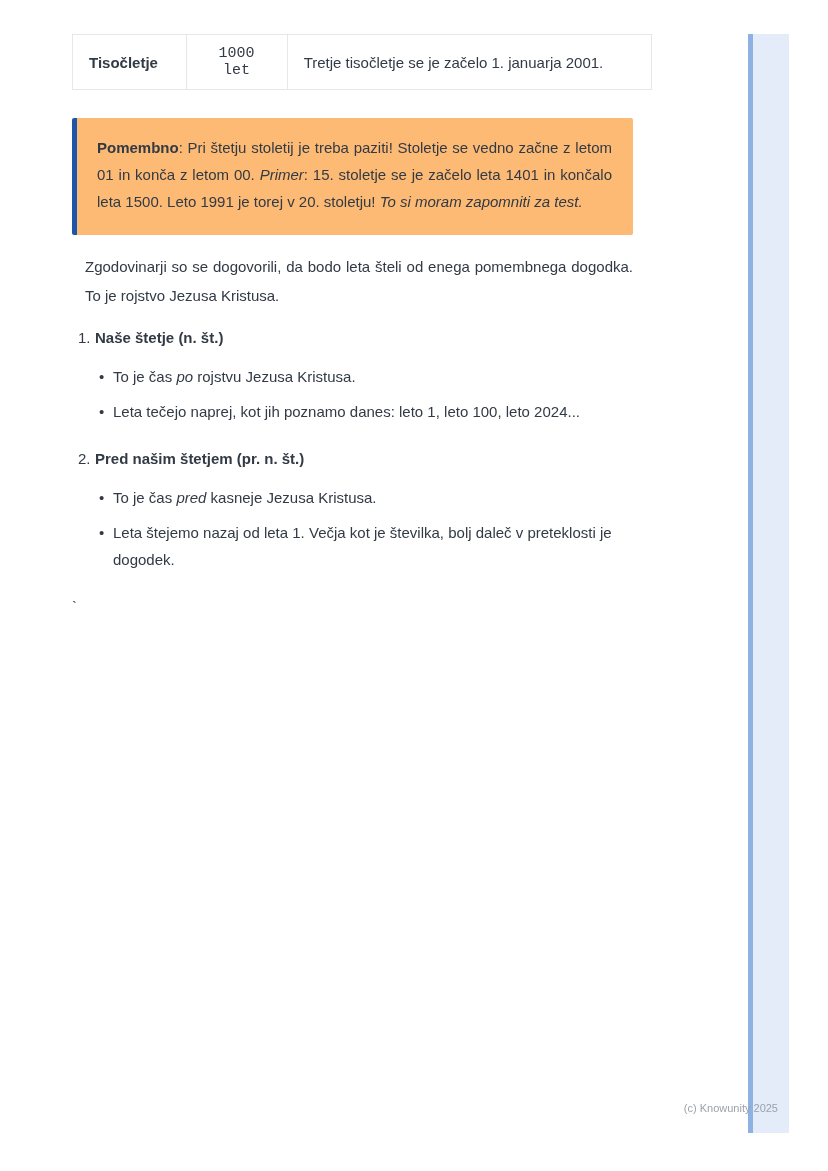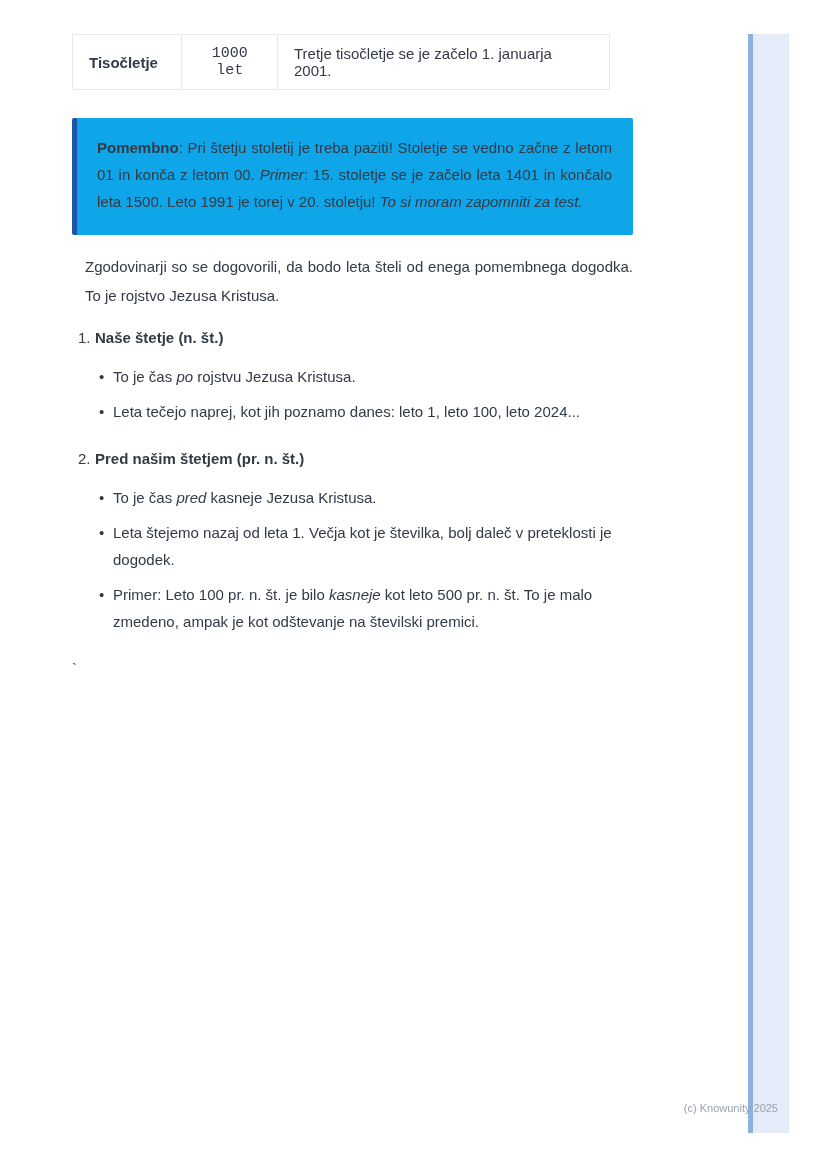--- a/index.html
+++ b/index.html
@@ -13,39 +13,39 @@
   }
   .content {
     position: absolute;
     left: 72px; top: 0;
     width: 561px;
   }
 
   
   table.def-table {
     margin-top: 34px;
-    width: 538px;
+    width: 580px;
     border-collapse: collapse;
     font-size: 15px;
     border-radius: 6px;
   }
   table.def-table td {
     border: 1px solid #e5e7eb;
     padding: 10px 16px;
     color: #323a45;
     vertical-align: middle;
   }
   td.col0 { width: 110px; font-weight: 700; }
   td.col1 { width: 98px; text-align: center; font-family: Liberation Mono, monospace; }
   td.col2 { width: 353px; }
 
   
   .callout {
     margin-top: 28px;
-    background: #0ea5e9;
+    background: #fdba74;
     border-left: 5px solid #1e55ab;
     border-radius: 2px;
     padding: 16px 21px 20px 20px;
   }
   .callout p {
     font-size: 15px;
     line-height: 27px;
     text-align: justify;
     color: #323a45;
   }
@@ -170,21 +170,20 @@
           <li><span>To je čas </span><span style="font-style: italic;">po</span><span> rojstvu Jezusa Kristusa.</span></li>
           <li><span>Leta tečejo naprej, kot jih poznamo danes: leto 1, leto 100, leto 2024...</span></li>
         </ul>
       </li>
       <li>
         <span class="num-marker">2.</span>
         <div class="item-title">Pred našim štetjem (pr. n. št.)</div>
         <ul class="bullets">
           <li><span>To je čas </span><span style="font-style: italic;">pred</span><span> kasneje Jezusa Kristusa.</span></li>
           <li><span>Leta štejemo nazaj od leta 1. Večja kot je številka, bolj daleč v preteklosti je dogodek.</span></li>
-          <li><span>Primer: Leto 100 pr. n. št. je bilo </span><span style="font-style: italic;">kasneje</span><span> kot leto 500 pr. n. št. To je malo zmedeno, ampak je kot odštevanje na številski premici.</span></li>
         </ul>
       </li>
     </ol>
 
   <p class="stray">`</p>
 
 </div>
 
 <div class="edge-bar">
   <div class="edge-strip"></div>

